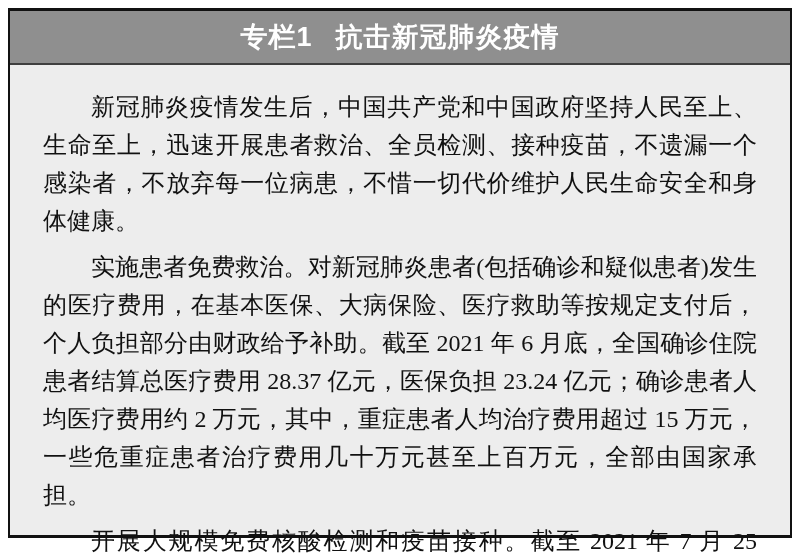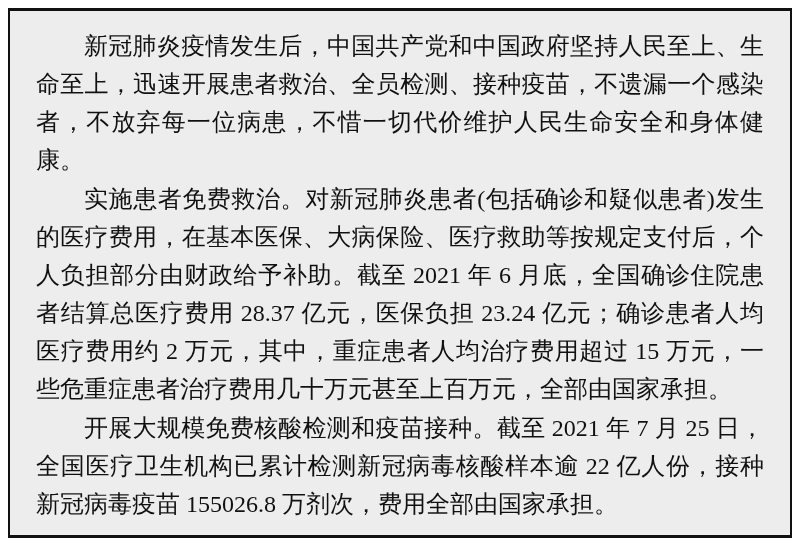--- a/index.html
+++ b/index.html
@@ -48,30 +48,34 @@
   }
   .panel-body {
     box-sizing: border-box;
     flex: 1 1 auto;
     padding: 15px 25px 6px 25px;
     color: var(--body-text, #111111);
     font-size: 24px;
     line-height: 38px;
   }
   .panel-body p {
-    margin: 1px;
+    margin: 8px;
     text-indent: 2em;
     text-align: justify;
     text-justify: inter-ideograph;
   }
 </style>
 </head>
 <body>
 
 <div class="page">
   <div class="panel">
+    <div class="panel-header">
+      <span class="hdr-label">专栏1</span>
+      <span class="hdr-title">抗击新冠肺炎疫情</span>
+    </div>
     <div class="panel-body">
       <p>新冠肺炎疫情发生后，中国共产党和中国政府坚持人民至上、生命至上，迅速开展患者救治、全员检测、接种疫苗，不遗漏一个感染者，不放弃每一位病患，不惜一切代价维护人民生命安全和身体健康。</p>
       <p>实施患者免费救治。对新冠肺炎患者(包括确诊和疑似患者)发生的医疗费用，在基本医保、大病保险、医疗救助等按规定支付后，个人负担部分由财政给予补助。截至 2021 年 6 月底，全国确诊住院患者结算总医疗费用 28.37 亿元，医保负担 23.24 亿元；确诊患者人均医疗费用约 2 万元，其中，重症患者人均治疗费用超过 15 万元，一些危重症患者治疗费用几十万元甚至上百万元，全部由国家承担。</p>
       <p>开展大规模免费核酸检测和疫苗接种。截至 2021 年 7 月 25 日，全国医疗卫生机构已累计检测新冠病毒核酸样本逾 22 亿人份，接种新冠病毒疫苗 155026.8 万剂次，费用全部由国家承担。</p>
     </div>
   </div>
 </div>
 
 </body></html>

